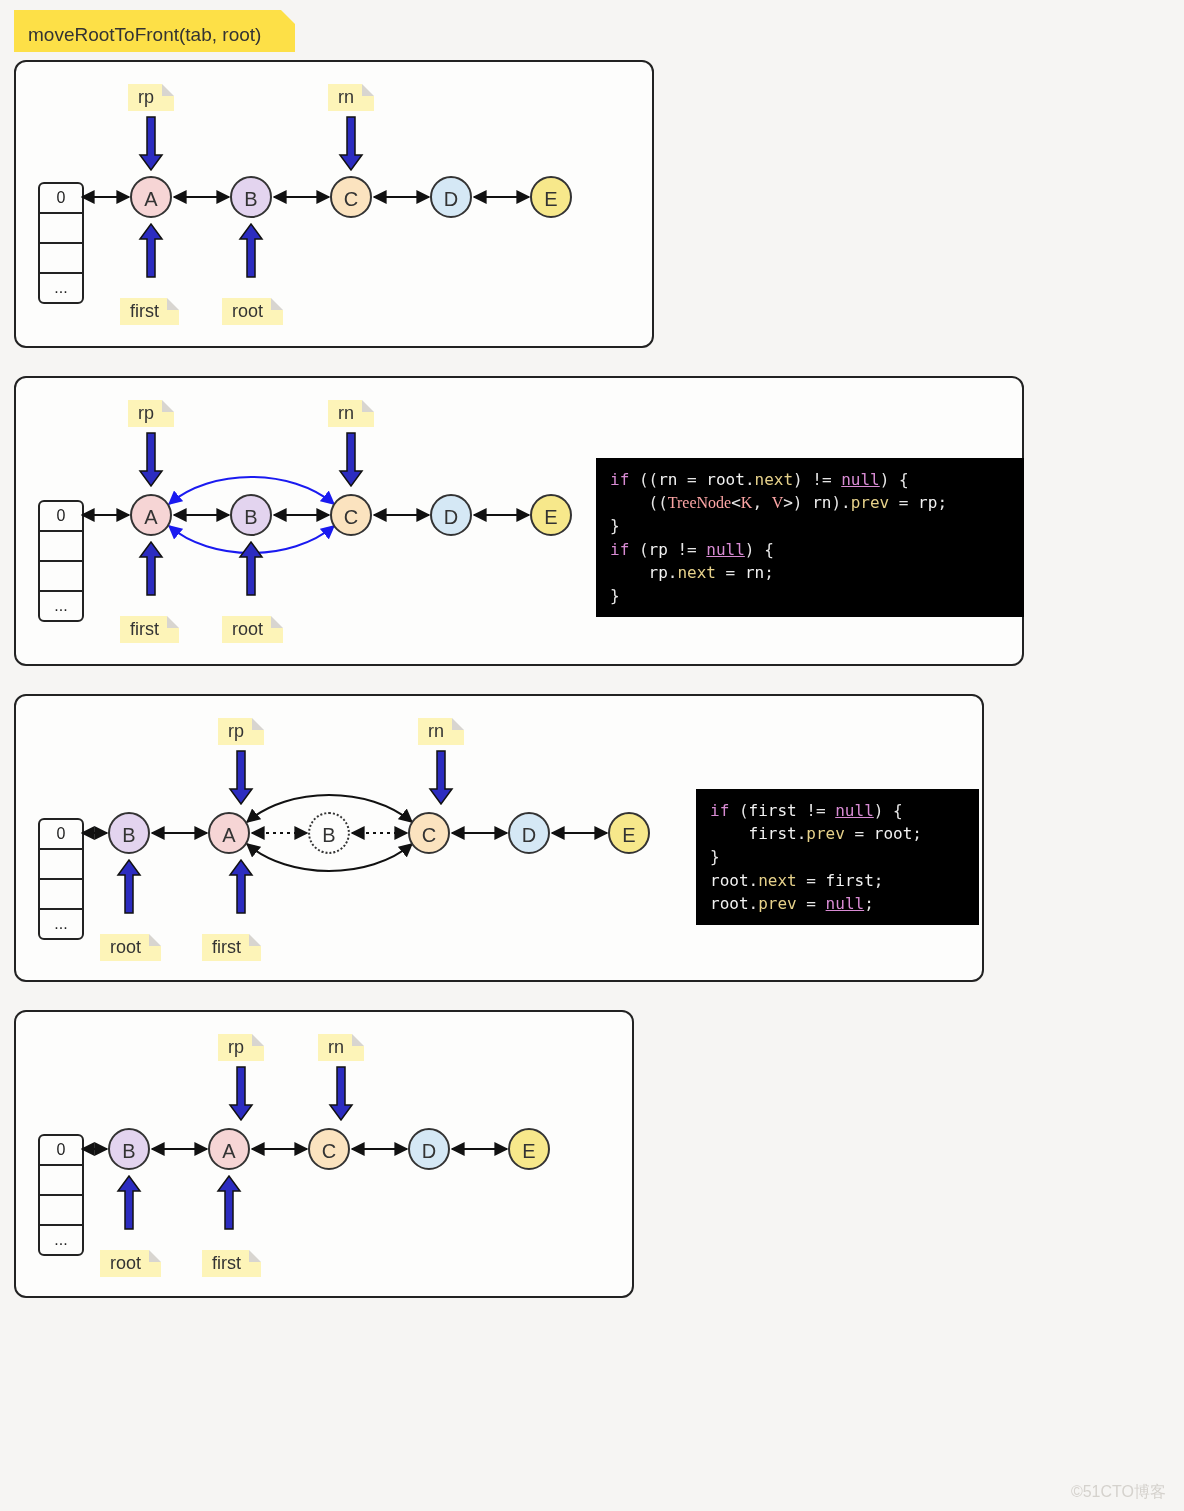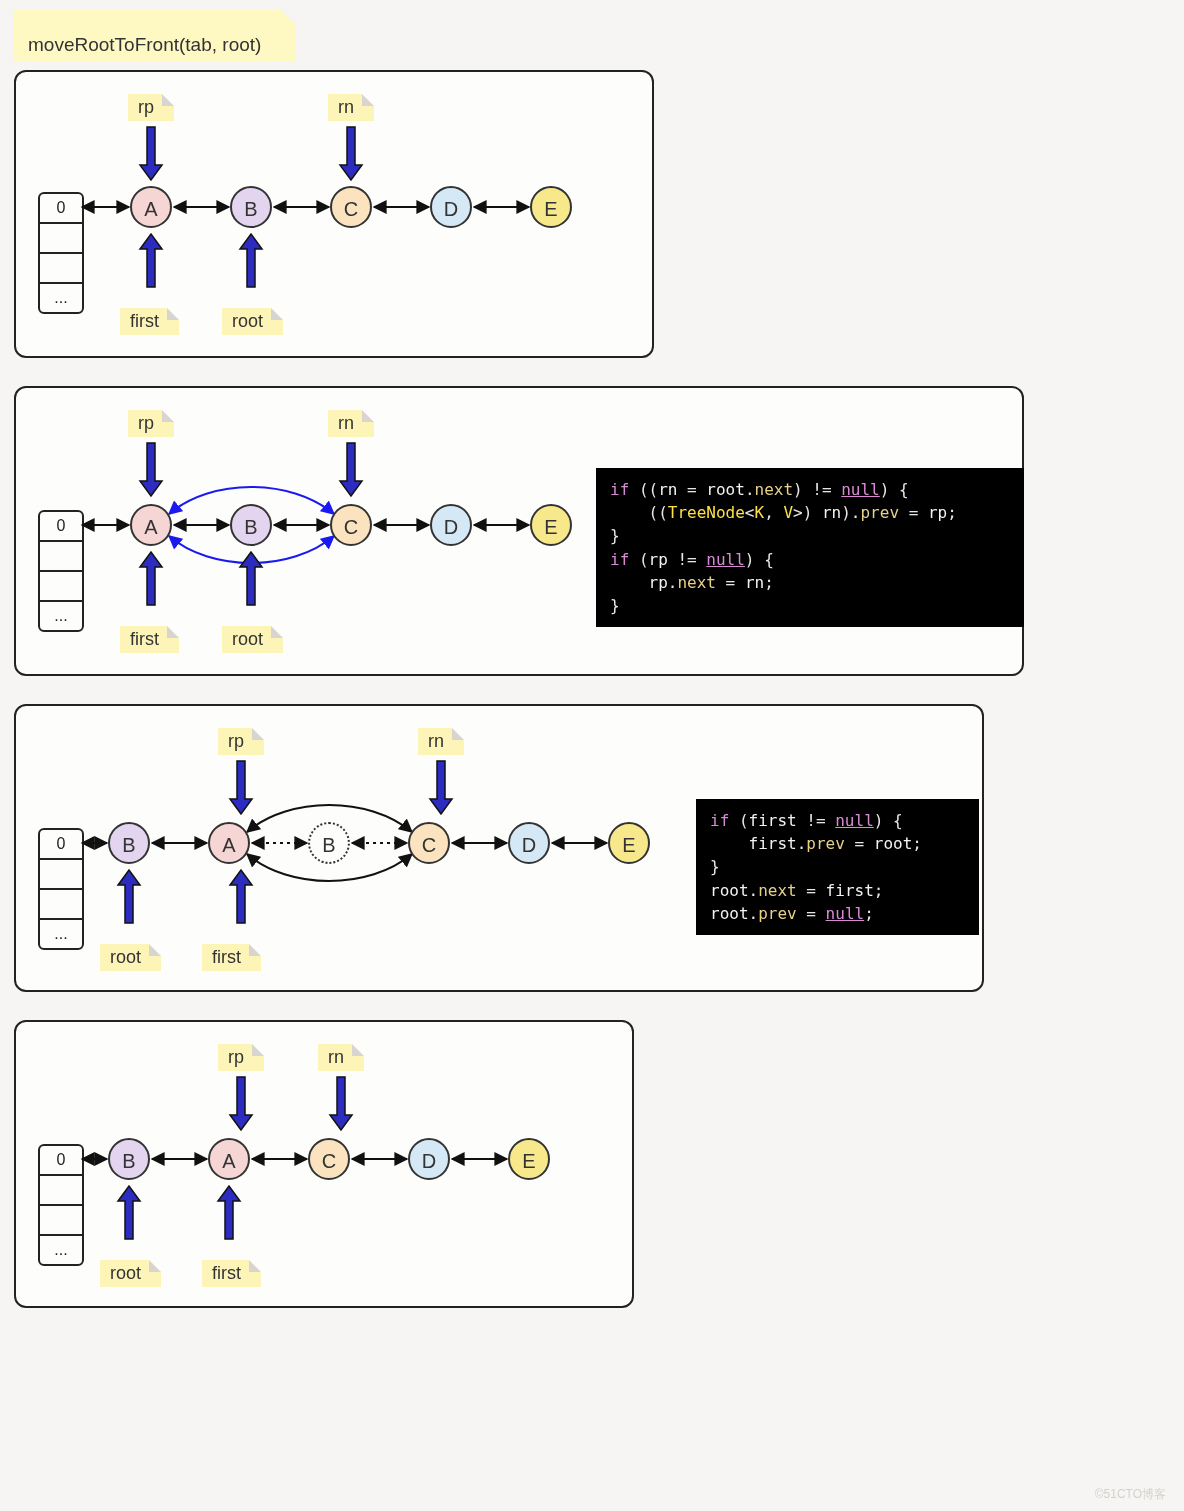--- a/index.html
+++ b/index.html
@@ -8,22 +8,22 @@
     background: #f6f5f3;
     font-family: -apple-system, BlinkMacSystemFont, "Segoe UI", Arial, sans-serif;
     width: 1184px;
   }
   .page {
     padding: 10px 14px 30px 14px;
   }
   .title-tag {
     position: relative;
     display: inline-block;
-    background: #fef9c3;
-    padding: 24px 34px 6px 14px;
+    background: #fde047;
+    padding: 14px 34px 6px 14px;
     font-size: 19px;
     color: #333;
     margin-bottom: 8px;
   }
   .title-tag::after {
     content: "";
     position: absolute;
     right: 0; top: 0;
     width: 0; height: 0;
     border-top: 14px solid #f6f5f3;
@@ -104,27 +104,27 @@
     font-size: 16px;
     padding: 10px 14px;
     line-height: 1.45;
     white-space: pre;
   }
   .kw { color: #d88bd3; margin-top: 8px; }   
   .pn { color: #e6e6e6; }   
   .var { color: #f2f2f2; }
   .nul { color: #d88bd3; text-decoration: underline; }
   .mth { color: #e6d18a; }
-  .typ { color: #fde047; }
+  .typ { color: #fca5a5; font-family: Liberation Serif, serif; }
 
   .watermark {
     position: fixed;
     right: 18px; bottom: 8px;
     color: #d5d2cd;
-    font-size: 12px;
+    font-size: 16px;
   }
 </style>
 </head>
 <body>
 
 <div class="page">
   <div class="title-tag">moveRootToFront(tab, root)</div>
 
   
   <div class="panel p1">

